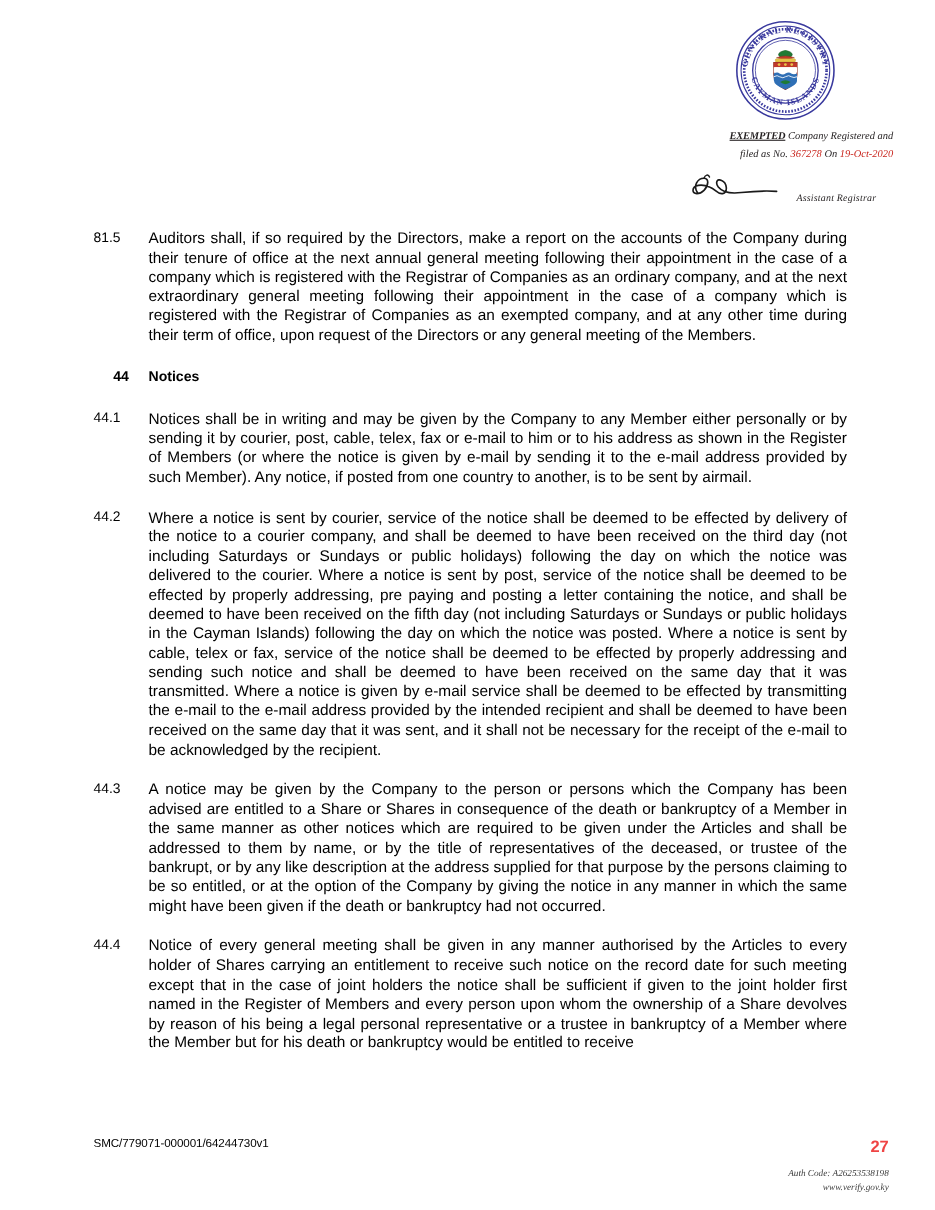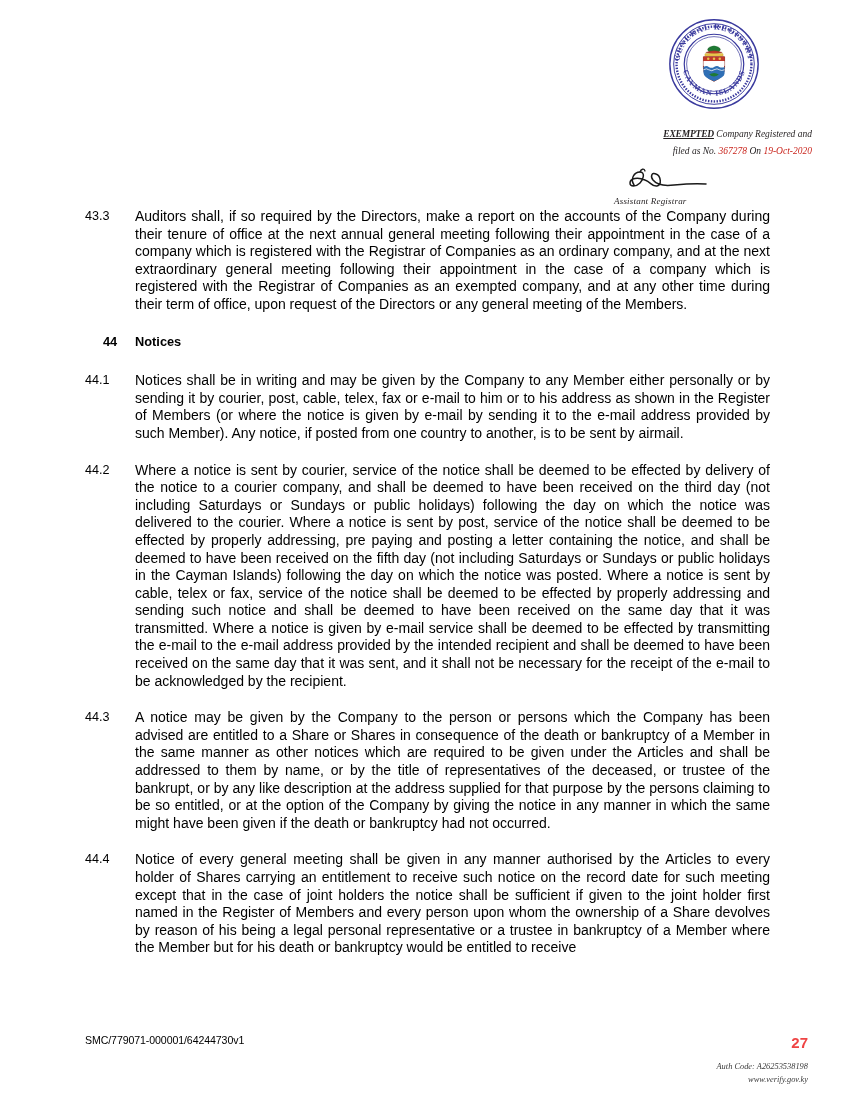--- a/index.html
+++ b/index.html
@@ -32,43 +32,43 @@
     display: flex;
     justify-content: center;
     align-items: center;
     height: 100px;
   }
   .seal {
     width: 96px;
     height: 96px;
   }
   .stamp-lines {
-    margin-top: 12px;
+    margin-top: 2px;
     font-family: "Liberation Serif", serif;
     font-size: 9.5px;
     font-style: italic;
     color: #231f20;
     line-height: 1.75;
     white-space: nowrap;
     text-align: right;
     padding-right: 2px;
   }
   .stamp-line1, .stamp-line2 { display: block; }
   .stamp-exempted {
     font-weight: bold;
     font-style: italic;
     text-decoration: underline;
     letter-spacing: -0.2px;
   }
   .stamp-red { color: #c9241c; }
   .sig-wrap {
     margin-top: 6px;
     display: flex;
-    flex-direction: column;
-    align-items: flex-start;
+    flex-direction: row;
+    align-items: flex-end;
     padding-right: 6px;
   }
   .sig-svg { display: block; }
   .sig-title {
     font-family: "Liberation Serif", serif;
     font-style: italic;
     font-size: 9px;
     color: #231f20;
     margin-top: 1px;
     letter-spacing: 0.2px;
@@ -215,21 +215,21 @@
                  C 70,19 80,18 92,19" fill="none" stroke="#1a1a1a" stroke-width="1.5" stroke-linecap="round"></path>
         <path d="M 26,7 C 27,4 30,3 31,6" fill="none" stroke="#1a1a1a" stroke-width="1.3" stroke-linecap="round"></path>
       </svg>
       <span class="sig-title">Assistant Registrar</span>
     </div>
   </div>
 
   <div class="content">
 
     <div class="clause">
-      <div class="clause-num">43.3</div>
+      <div class="clause-num">81.5</div>
       <div class="clause-body">Auditors shall, if so required by the Directors, make a report on the accounts of the Company during their tenure of office at the next annual general meeting following their appointment in the case of a company which is registered with the Registrar of Companies as an ordinary company, and at the next extraordinary general meeting following their appointment in the case of a company which is registered with the Registrar of Companies as an exempted company, and at any other time during their term of office, upon request of the Directors or any general meeting of the Members.</div>
     </div>
 
     <div class="heading">
       <div class="clause-num">44</div>
       <div class="heading-title">Notices</div>
     </div>
 
     <div class="clause">
       <div class="clause-num">44.1</div>

